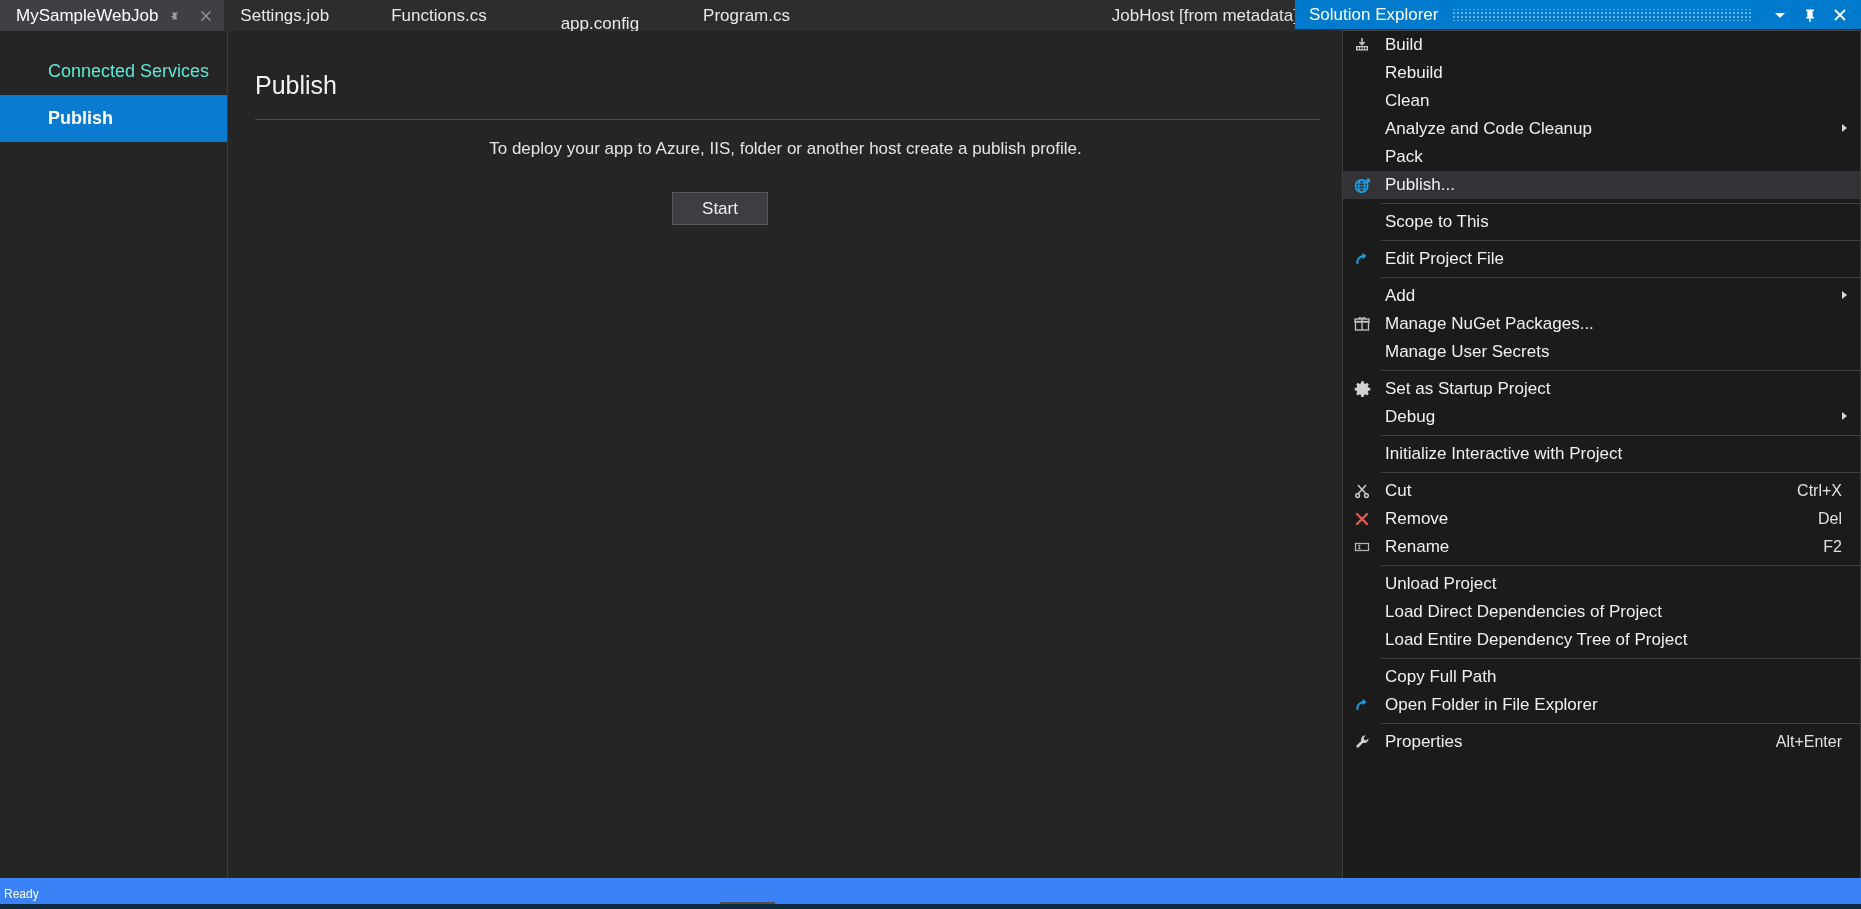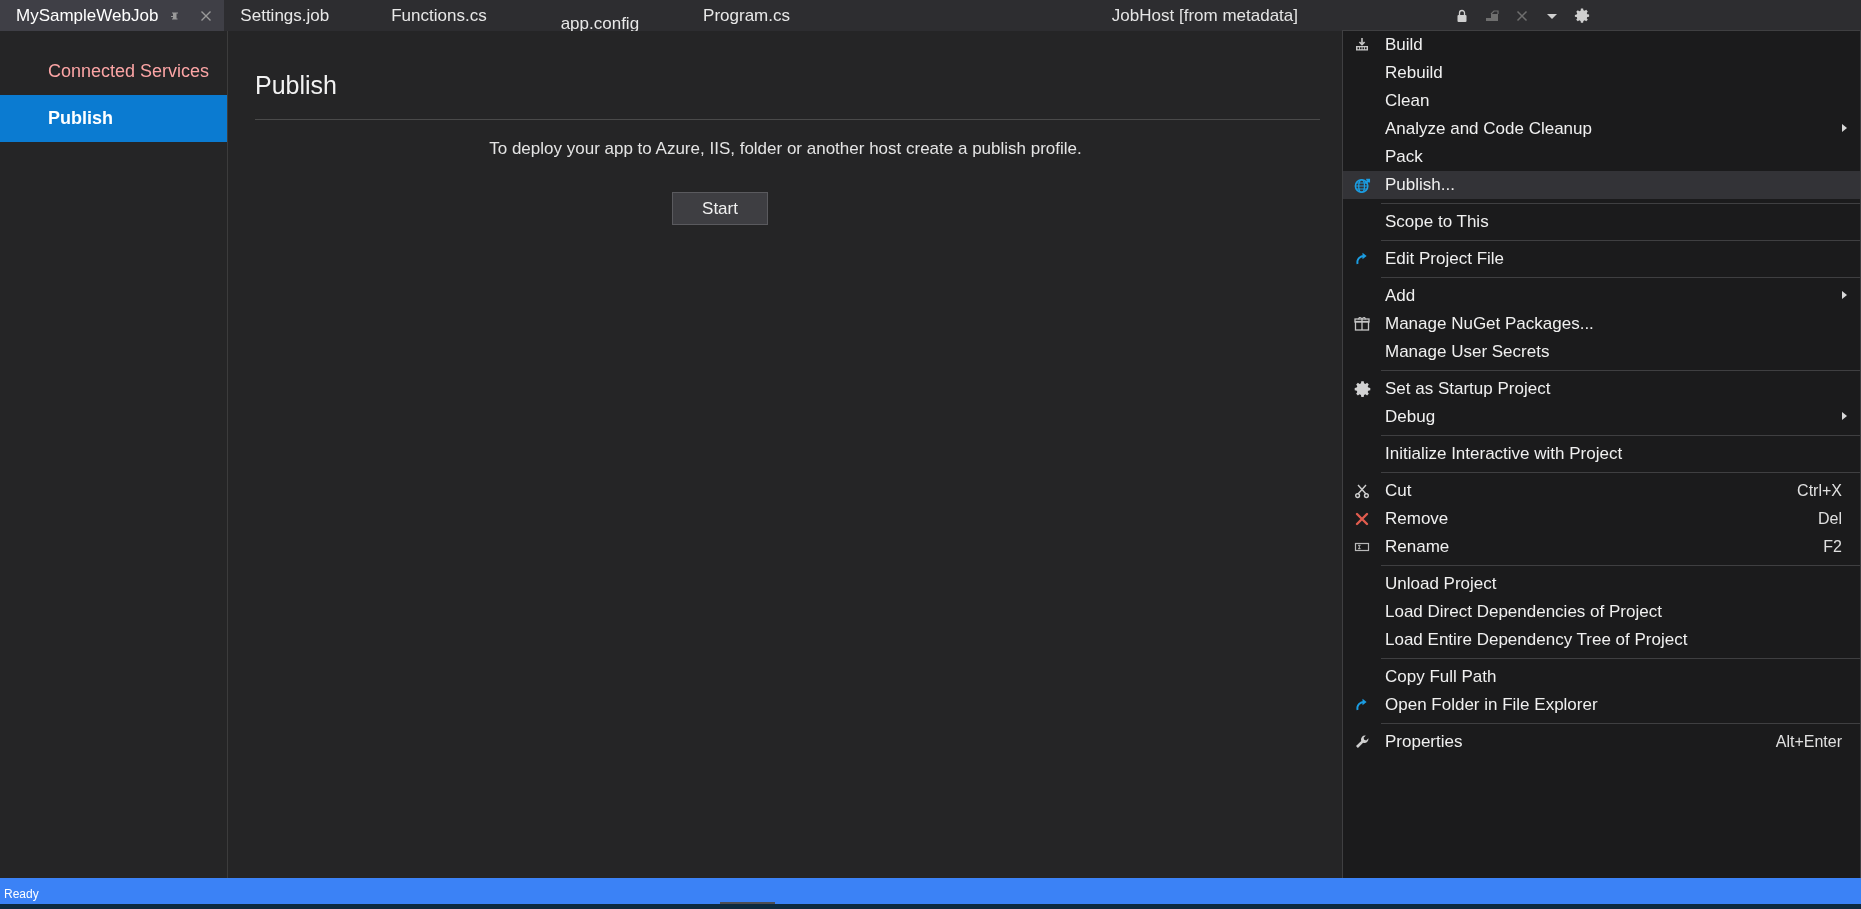--- a/index.html
+++ b/index.html
@@ -64,21 +64,21 @@
     justify-content: center; color: #ffffff;
   }
 
   
   .rail {
     position: absolute; left: 0; top: 31px; width: 228px; height: 847px;
     background: #252526; border-right: 1px solid #3c3c3c;
   }
   .rail-item {
     height: 47px; display: flex; align-items: center;
-    padding-left: 48px; font-size: 18px; color: #fca5a5;
+    padding-left: 48px; font-size: 18px; color: #5eead4;
   }
   .rail-item.selected { background: #0b7bd1; color: #ffffff; font-weight: bold; }
   .rail-left-edge {
     position: absolute; left: 0; top: 31px; width: 8px; height: 847px;
     background: #1e1e1e;
   }
 
   
   .main {
     position: absolute; left: 229px; top: 31px; width: 1113px; height: 847px;
@@ -205,20 +205,39 @@
         </svg>
     </span>
     <span class="winbtn">
       <svg width="18" height="18" viewBox="0 0 18 18">
           <path d="M9 6.2A2.8 2.8 0 1 0 9 11.8 2.8 2.8 0 0 0 9 6.2zm0 1.6a1.2 1.2 0 1 1 0 2.4 1.2 1.2 0 0 1 0-2.4z" fill="currentColor"></path>
           <path d="M7.9 1.5h2.2l.3 1.8 1.3.55 1.5-1 1.55 1.55-1 1.5.55 1.3 1.8.3v2.2l-1.8.3-.55 1.3 1 1.5-1.55 1.55-1.5-1-1.3.55-.3 1.8H7.9l-.3-1.8-1.3-.55-1.5 1-1.55-1.55 1-1.5-.55-1.3-1.8-.3V7.9l1.8-.3.55-1.3-1-1.5L4.8 3.25l1.5 1 1.3-.55z" fill="currentColor"></path>
         </svg>
     </span>
   </div>
 
+  <div class="se-header">
+    <span class="se-title">Solution Explorer</span>
+    <span class="se-grip"></span>
+    <span class="se-btn">
+      <svg width="16" height="16" viewBox="0 0 16 16">
+          <path d="M3 6l5 5 5-5z" fill="currentColor"></path>
+        </svg>
+    </span>
+    <span class="se-btn">
+      <svg width="16" height="16" viewBox="0 0 16 16">
+          <path d="M4 2.5h8v1.4h-1.3v6.2H12v1.4H8.7V15H7.3v-3.5H4v-1.4h1.3V3.9H4z" fill="currentColor"></path>
+        </svg>
+    </span>
+    <span class="se-btn">
+      <svg width="16" height="16" viewBox="0 0 16 16">
+          <path d="M3 3l10 10M13 3L3 13" stroke="currentColor" stroke-width="1.8" fill="none"></path>
+        </svg>
+    </span>
+  </div>
 
   <div class="rail-left-edge"></div>
   <div class="rail">
     <div class="rail-item" style="margin-top:17px;">
       <span>Connected Services</span>
     </div>
     <div class="rail-item selected">
       <span>Publish</span>
     </div>
   </div>

